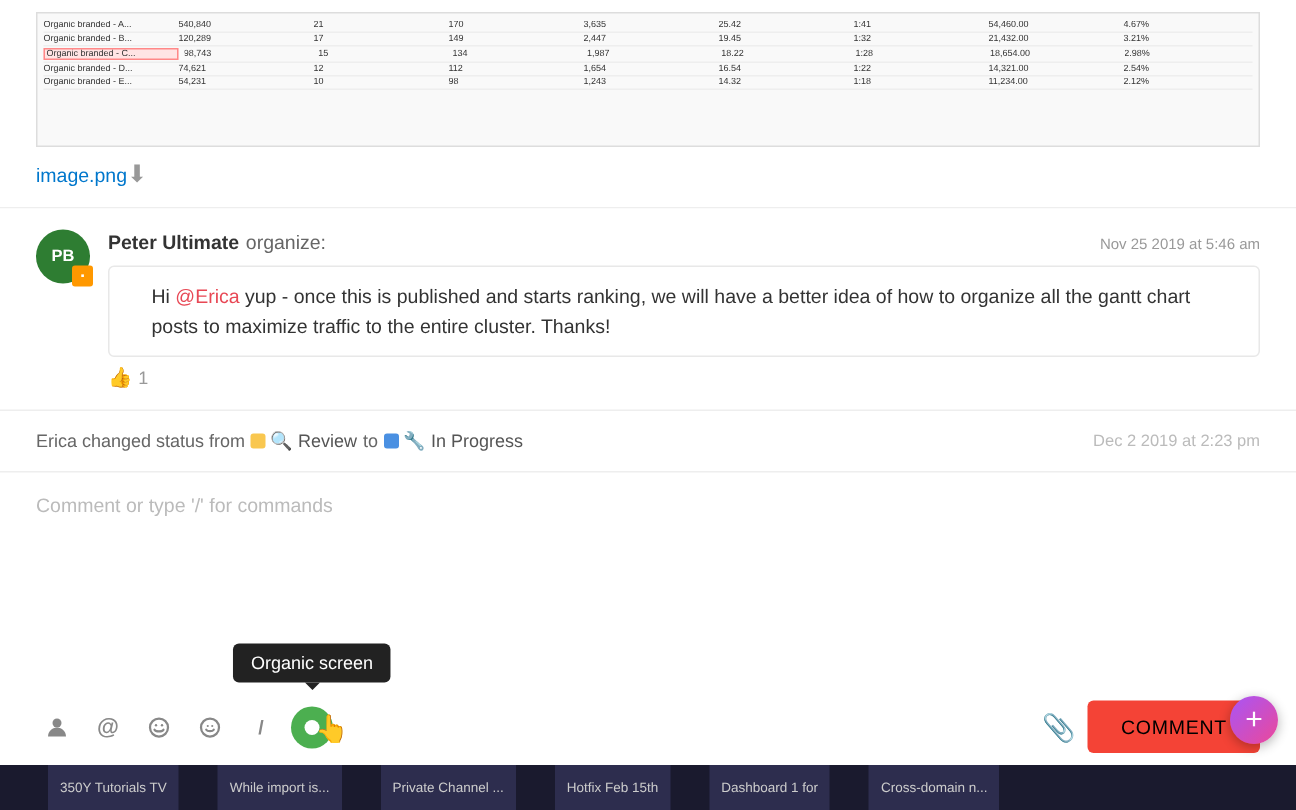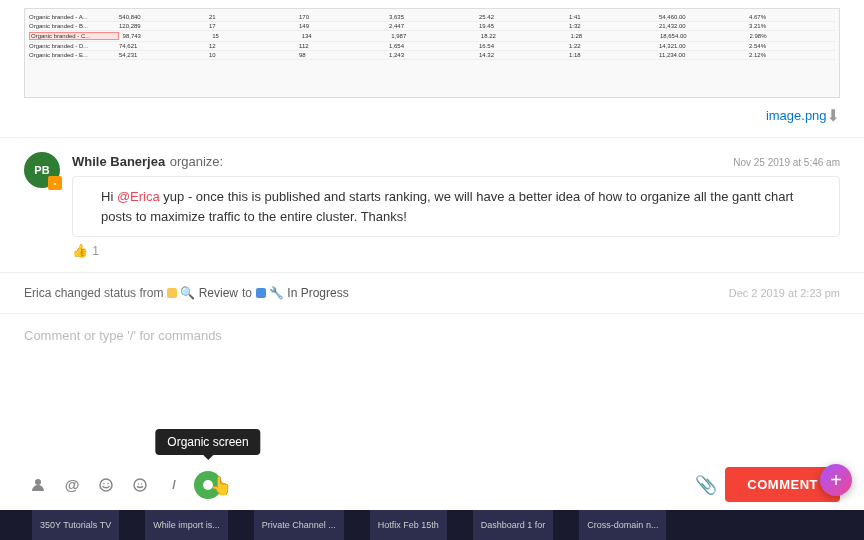--- a/index.html
+++ b/index.html
@@ -63,21 +63,21 @@
 
     .table-cell.highlight {
       background: #ffe4e4;
       border: 1px solid #f88;
       padding: 0 1px;
     }
 
     .image-footer {
       display: flex;
       align-items: center;
-      justify-content: flex-end;
+      justify-content: flex-start;
     }
 
     .image-name {
       color: #0077cc;
       font-size: 13px;
     }
 
     .download-icon {
       color: #999;
       font-size: 16px;
@@ -296,26 +296,26 @@
     }
 
     .attach-icon {
       color: #888;
       font-size: 18px;
       cursor: pointer;
     }
 
     .comment-btn {
       background: #f44336;
-      color: #ffffff;
+      color: #000000;
       border: none;
       border-radius: 4px;
       padding: 10px 22px;
       font-size: 13px;
-      font-weight: 700;
+      font-weight: 400;
       cursor: pointer;
       letter-spacing: 0.5px;
     }
 
     
     .tooltip {
       position: absolute;
       bottom: 44px;
       left: 50%;
       transform: translateX(-50%);
@@ -462,21 +462,21 @@
   </div>
 
   <div class="comment-section">
     <div class="avatar">
       <span>PB</span>
       <div class="avatar-badge">▪</div>
     </div>
     <div class="comment-body">
       <div class="comment-header">
         <div>
-          <span class="comment-author">While Banerjea</span>
+          <span class="comment-author">Peter Ultimate</span>
           <span class="comment-author"> <span class="verb">organize:</span></span>
         </div>
         <span class="comment-timestamp">Nov 25 2019 at 5:46 am</span>
       </div>
       <div class="comment-text">
         <span>Hi </span><span class="mention">@Erica</span><span> yup - once this is published and starts ranking, we will have a better idea of how to organize all the gantt chart posts to maximize traffic to the entire cluster. Thanks!</span>
       </div>
       <div class="like-area">
         <span class="like-icon">👍</span>
         <span>1</span>

